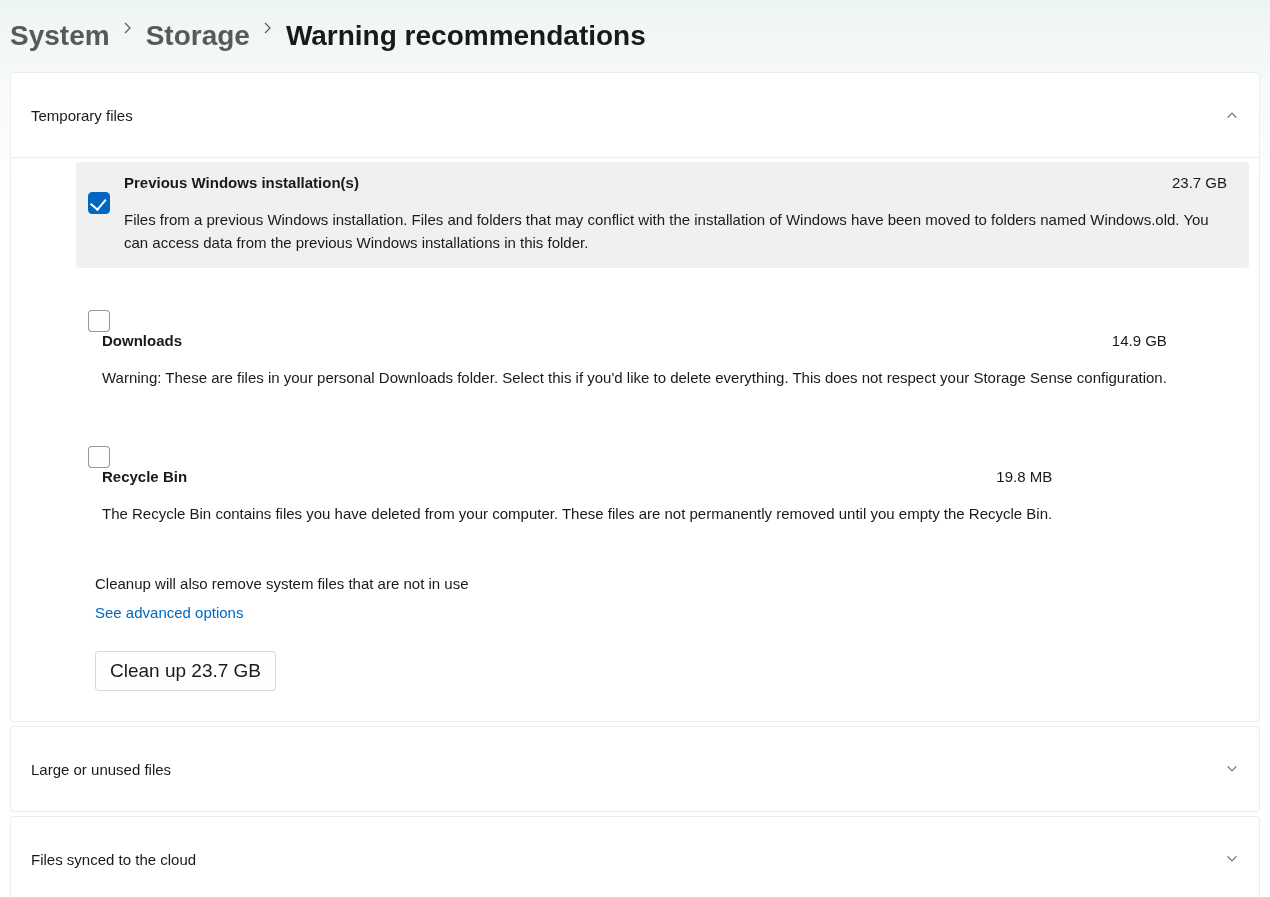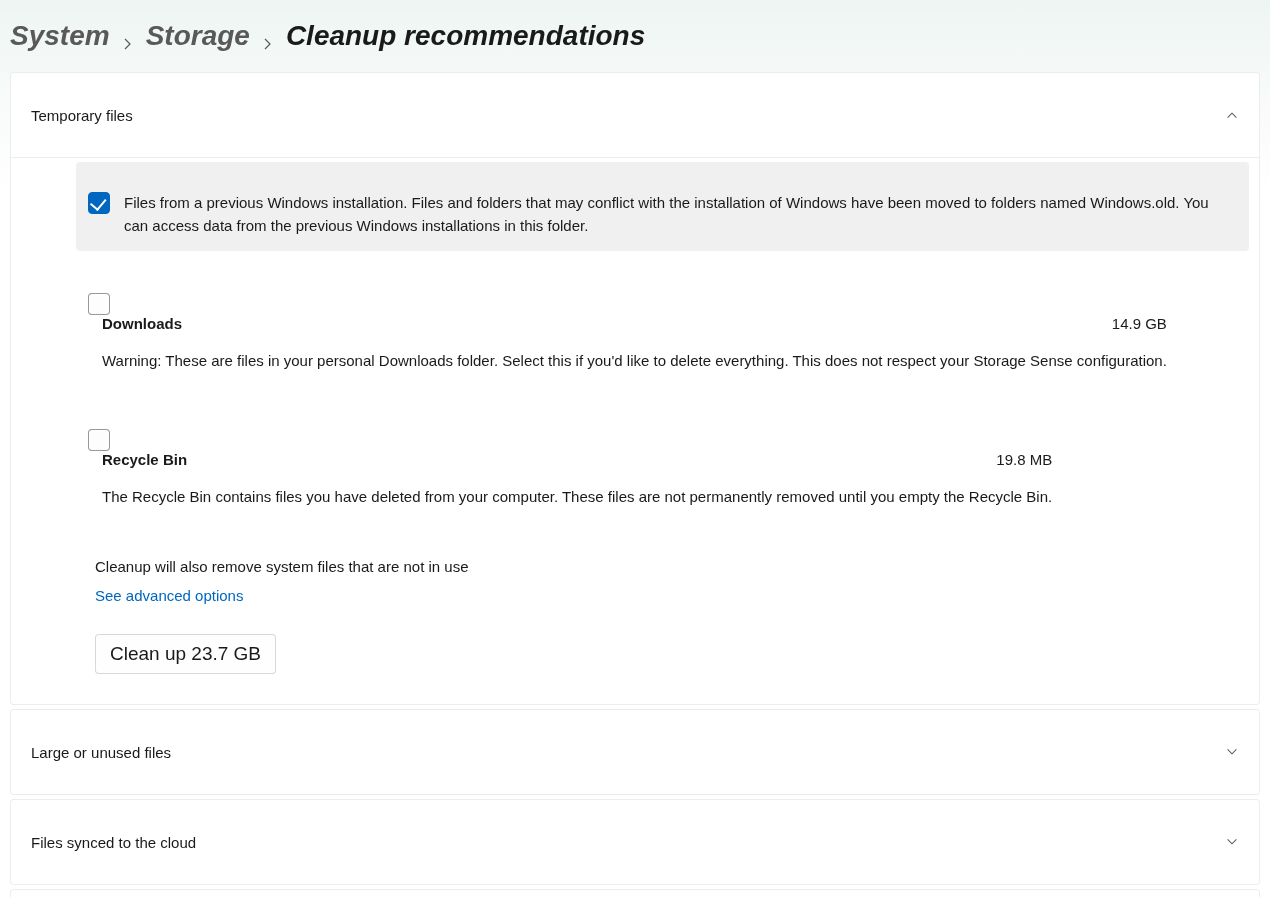--- a/index.html
+++ b/index.html
@@ -12,26 +12,25 @@
       font-family: "Segoe UI", -apple-system, BlinkMacSystemFont, sans-serif;
       font-size: 14px;
       color: #1a1a1a;
       background: linear-gradient(180deg, #edf5f2 0%, #f8fbfa 100px, #ffffff 200px);
       min-height: 897px;
       padding: 10px 10px;
     }
     
     .breadcrumb {
       display: flex;
-      align-items: flex-end;
+      align-items: flex-start;
       gap: 10px;
       padding: 10px 0 20px 0;
       font-size: 28px;
       font-weight: 400;
-      font-style: italic;
     }
     
     .breadcrumb-link {
       font-size: 28px;
       font-weight: 600;
       color: #595959;
       cursor: pointer;
     }
     
     .breadcrumb-sep {
@@ -207,37 +206,41 @@
     <svg viewBox="0 0 16 16" fill="none" stroke="currentColor" stroke-width="1.2">
         <path d="M5 3l5 5-5 5"></path>
       </svg>
   </span>
   <span class="breadcrumb-link">Storage</span>
   <span class="breadcrumb-sep">
     <svg viewBox="0 0 16 16" fill="none" stroke="currentColor" stroke-width="1.2">
         <path d="M5 3l5 5-5 5"></path>
       </svg>
   </span>
-  <span class="breadcrumb-current">Cleanup recommendations</span>
+  <span class="breadcrumb-current">Warning recommendations</span>
 </div>
 
 <div class="panel">
   <div class="panel-header">
     <span class="panel-title">Temporary files</span>
     <span class="chevron">
       <svg viewBox="0 0 16 16" fill="none" stroke="currentColor" stroke-width="1.2">
           <path d="M3 11l5-5 5 5"></path>
         </svg>
     </span>
   </div>
   <div class="panel-body">
 
     <div class="item highlighted">
       <div class="checkbox checked"></div>
       <div class="item-content">
+        <div class="item-header">
+          <span class="item-title">Previous Windows installation(s)</span>
+          <span class="item-size">23.7 GB</span>
+        </div>
         <div class="item-desc">Files from a previous Windows installation.  Files and folders that may conflict with the installation of Windows have been moved to folders named Windows.old.  You can access data from the previous Windows installations in this folder.</div>
       </div>
     </div>
 
     <div class="item">
       <div class="checkbox"></div>
       <div class="item-content">
         <div class="item-header">
           <span class="item-title">Downloads</span>
           <span class="item-size">14.9 GB</span>

